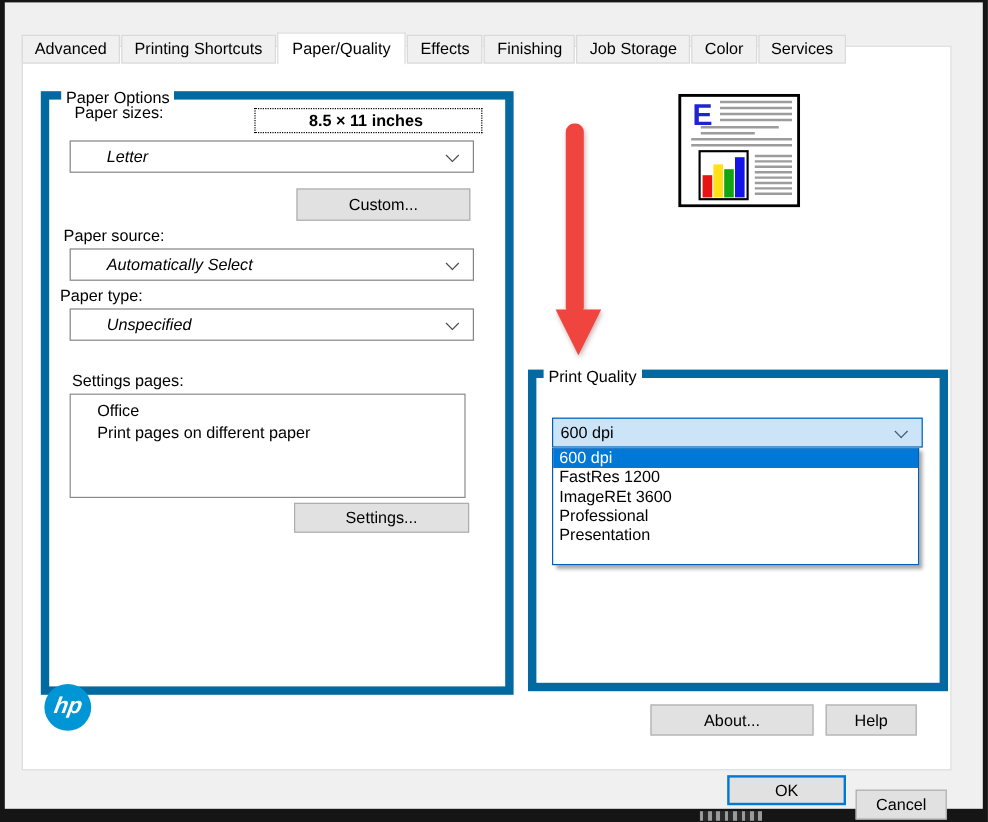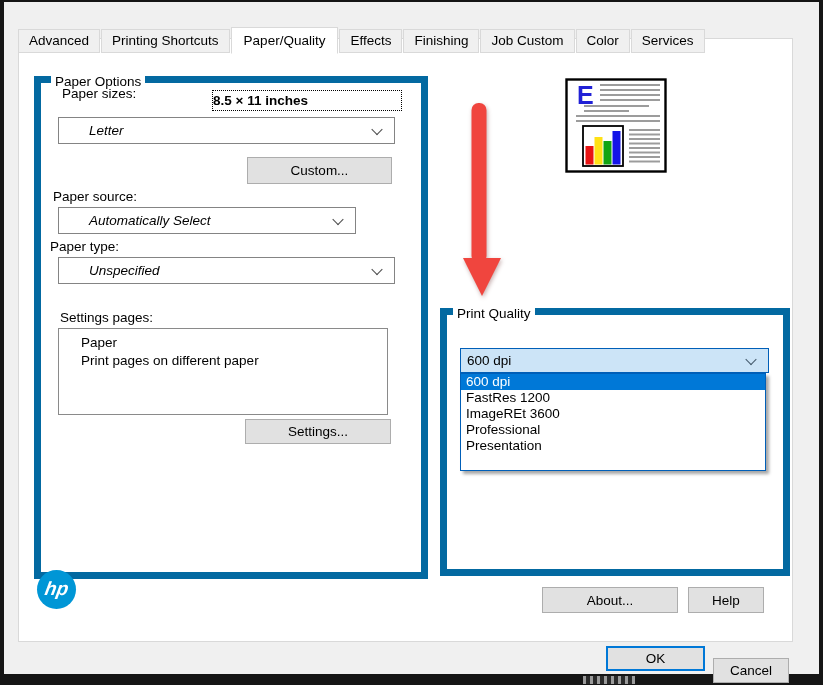--- a/index.html
+++ b/index.html
@@ -30,21 +30,21 @@
   
   .combo{position:absolute;background:#fff;border:1px solid #848484;box-sizing:border-box;
          display:flex;align-items:center;}
   .combo .val{padding-left:30px;font-style:italic;}
   .chevron{position:absolute;right:13px;top:50%;width:7px;height:7px;
            border-right:1.7px solid #4d4d4d;border-bottom:1.7px solid #4d4d4d;
            transform:translateY(-68%) rotate(45deg);}
   .btn{position:absolute;background:#e1e1e1;border:1px solid #adadad;box-sizing:border-box;
        display:flex;align-items:center;justify-content:center;cursor:default;}
   .size-value{position:absolute;border:1px dotted #000;box-sizing:border-box;background:#fff;
-       font-weight:bold;text-align:left;padding-right:4px;line-height:19px;}
+       font-weight:bold;text-align:center;padding-right:4px;line-height:19px;}
   .listbox{position:absolute;background:#fff;border:1px solid #8a8a8a;box-sizing:border-box;
        padding-top:5px;}
   .sp-item{height:17.5px;line-height:17.5px;padding-left:22px;}
 
   
   .pq-combo{position:absolute;background:var(--combo-selected-bg,#cce4f7);
        border:1px solid var(--combo-open-border,#005fb8);box-sizing:border-box;
        display:flex;align-items:center;}
   .pq-combo .val{padding-left:6px;}
   .pq-combo .chevron{border-color:#44596b;}
@@ -86,21 +86,21 @@
         <div class="tab active">
         <span>Paper/Quality</span>
       </div>
         <div class="tab">
         <span>Effects</span>
       </div>
         <div class="tab">
         <span>Finishing</span>
       </div>
         <div class="tab">
-        <span>Job Custom</span>
+        <span>Job Storage</span>
       </div>
         <div class="tab">
         <span>Color</span>
       </div>
         <div class="tab">
         <span>Services</span>
       </div>
       </div>
 
     <div class="page">
@@ -114,36 +114,36 @@
         <div class="combo" style="left:17px;top:34px;width:337px;height:27px;">
           <span class="val">Letter</span>
           <span class="chevron"></span>
         </div>
 
         <div class="btn" style="left:206px;top:74px;width:145px;height:27px;">
           <span>Custom...</span>
         </div>
 
         <span class="lbl" style="left:12px;top:106px;">Paper source:</span>
-        <div class="combo" style="left:17px;top:124px;width:298px;height:27px;">
+        <div class="combo" style="left:17px;top:124px;width:337px;height:27px;">
           <span class="val">Automatically Select</span>
           <span class="chevron"></span>
         </div>
 
         <span class="lbl" style="left:9px;top:156px;">Paper type:</span>
         <div class="combo" style="left:17px;top:174px;width:337px;height:27px;">
           <span class="val">Unspecified</span>
           <span class="chevron"></span>
         </div>
 
         <span class="lbl" style="left:19px;top:227px;">Settings pages:</span>
         <div class="listbox" style="left:17px;top:245px;width:330px;height:87px;">
 
         <div class="sp-item">
-            <span>Paper</span>
+            <span>Office</span>
           </div>
             <div class="sp-item">
             <span>Print pages on different paper</span>
           </div>
           </div>
 
         <div class="btn" style="left:204px;top:336px;width:146px;height:25px;">
           <span>Settings...</span>
         </div>
       </div>

